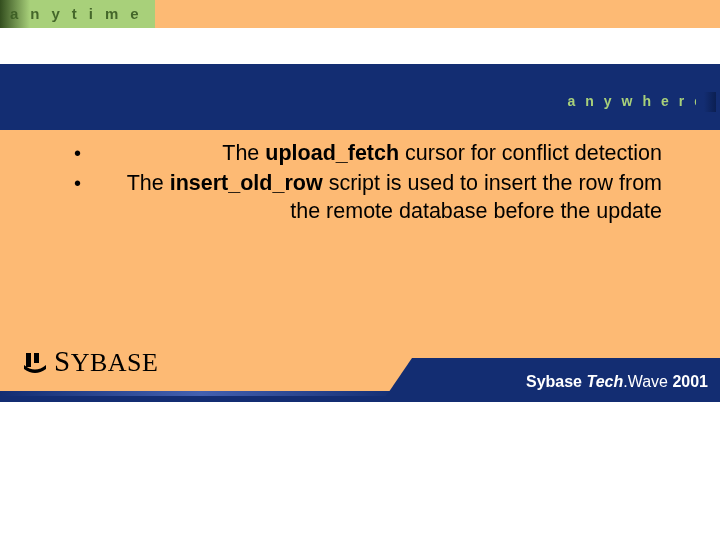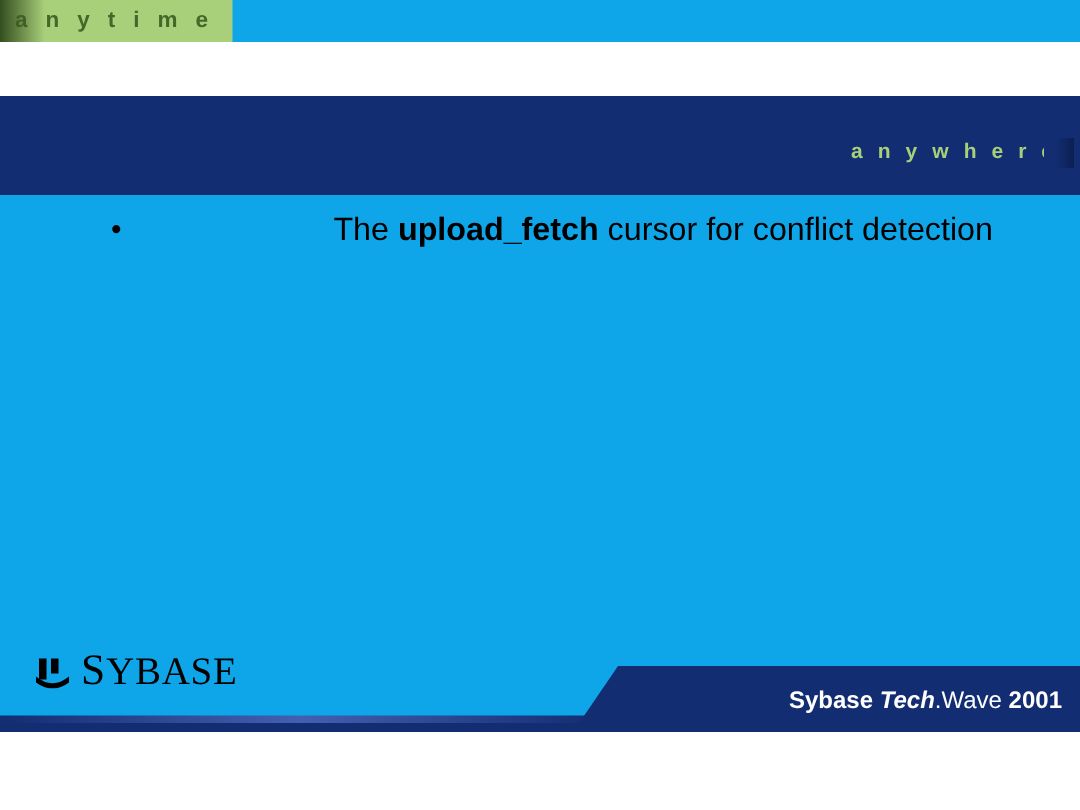--- a/index.html
+++ b/index.html
@@ -1,16 +1,16 @@
 <!DOCTYPE html>
 <html><head>
 <meta charset="utf-8">
 <style>
   html, body { margin:0; padding:0; width:720px; height:540px; font-family: Arial, Helvetica, sans-serif; background:#fff; overflow:hidden; }
-  .slide { position:relative; width:720px; height:488px; background:#0ea5e9; }
+  .slide { position:relative; width:720px; height:402px; background:#fdba74; }
 
   .top-graphic { position:absolute; left:0; top:0; width:155px; height:28px; background:#a8d07a; overflow:hidden; }
   .top-graphic span { display:block; letter-spacing:12px; font-size:15px; color:#3a5c22; font-weight:bold; padding:5px 0 0 10px; text-transform:lowercase; opacity:.9; }
   .top-graphic .fade { position:absolute; left:0; top:0; width:30px; height:28px; background:linear-gradient(90deg,#334e1e,#a8d07a); }
 
   .title-band { position:absolute; left:0; top:64px; width:720px; height:66px; background:#132d72; }
   .title-band::before { content:""; position:absolute; left:0; top:-36px; width:720px; height:36px; background:#fff; }
   .title { position:absolute; left:58px; top:34px; color:#132d72; font-family: Arial, "Arial Black", sans-serif; font-weight:900; font-size:31px; letter-spacing:0.5px; }
 
   .anywhere { position:absolute; right:8px; top:92px; background:#132d72; }
@@ -52,20 +52,23 @@
   <div class="anywhere">
     <span>anywhere</span>
     <div class="awfade"></div>
   </div>
 
   <div class="body">
     <ul>
       <li>
         <span>The </span><b>upload_fetch</b><span> cursor for conflict detection</span>
       </li>
+      <li>
+        <span>The </span><b>insert_old_row</b><span> script is used to insert the row from the remote database before the update</span>
+      </li>
     </ul>
   </div>
 
   <div class="logo">
     <svg class="logo-mark" viewBox="0 0 26 22">
       <rect x="4" y="2" width="5" height="14" fill="#000"></rect>
       <rect x="12" y="2" width="5" height="10" fill="#000"></rect>
       <path d="M2 14 Q13 23 24 14 L24 18 Q13 26 2 18 Z" fill="#000"></path>
     </svg>
     <span class="logo-text"><span class="cap">S</span><span>YBASE</span></span>

